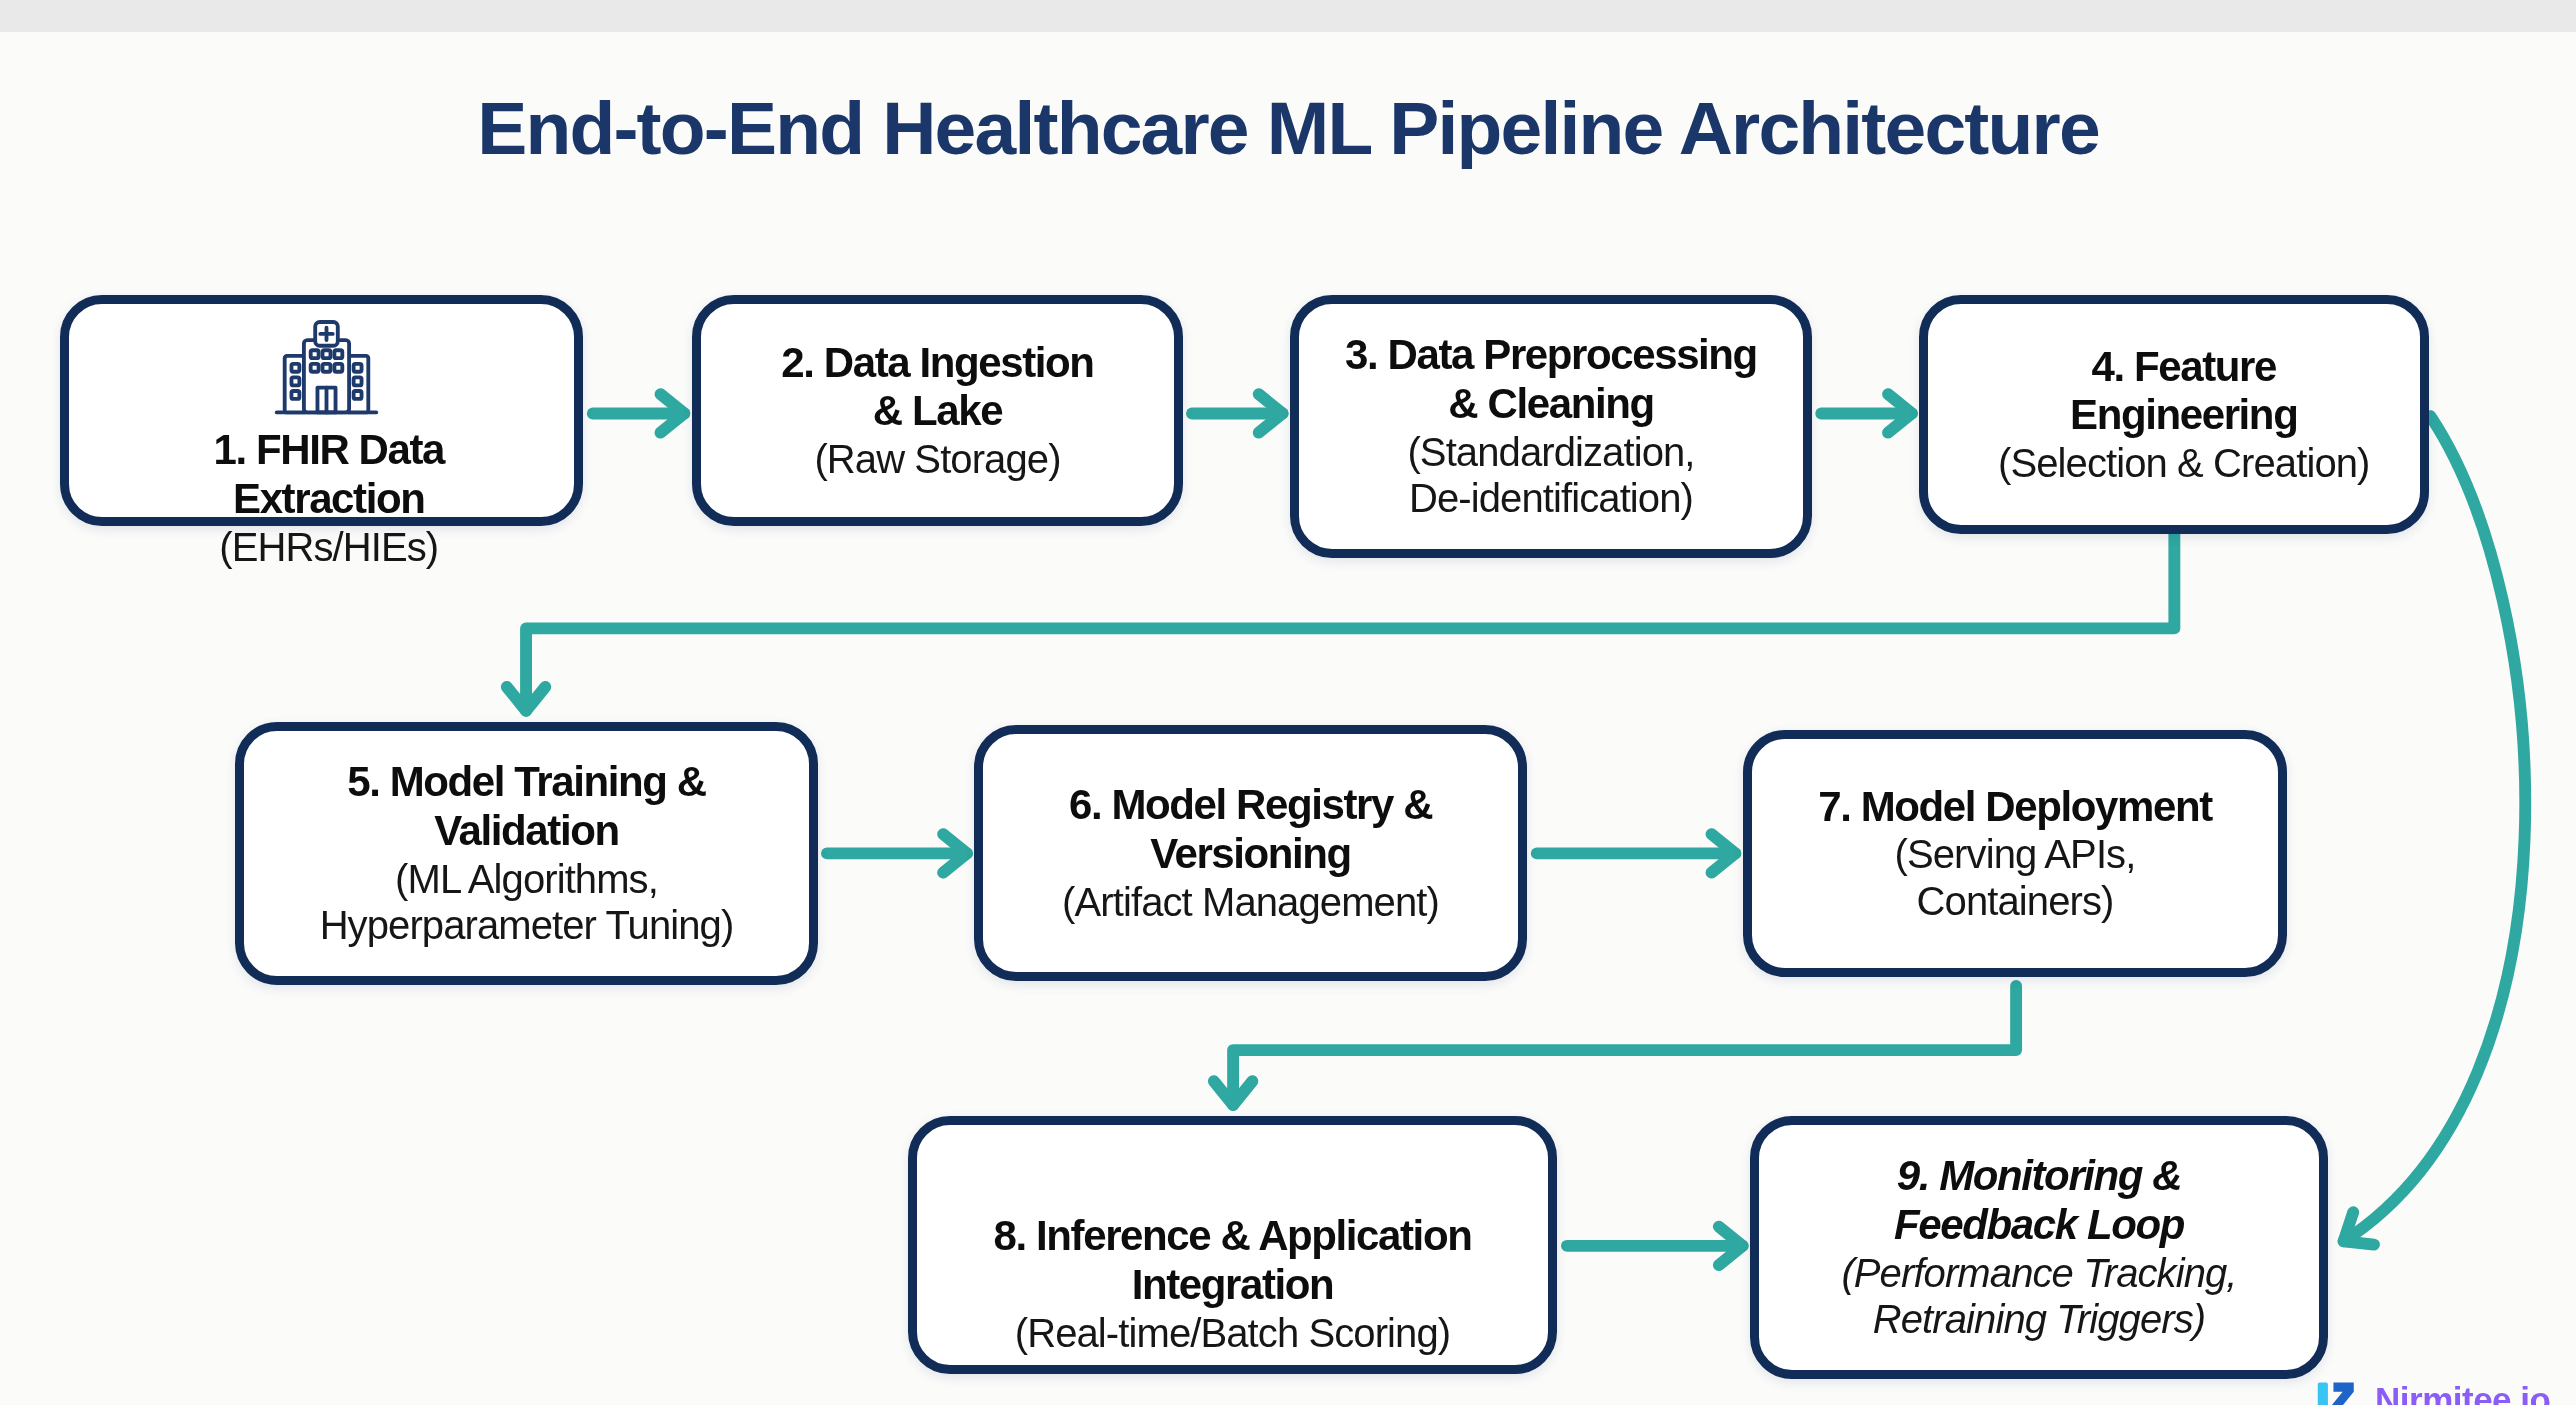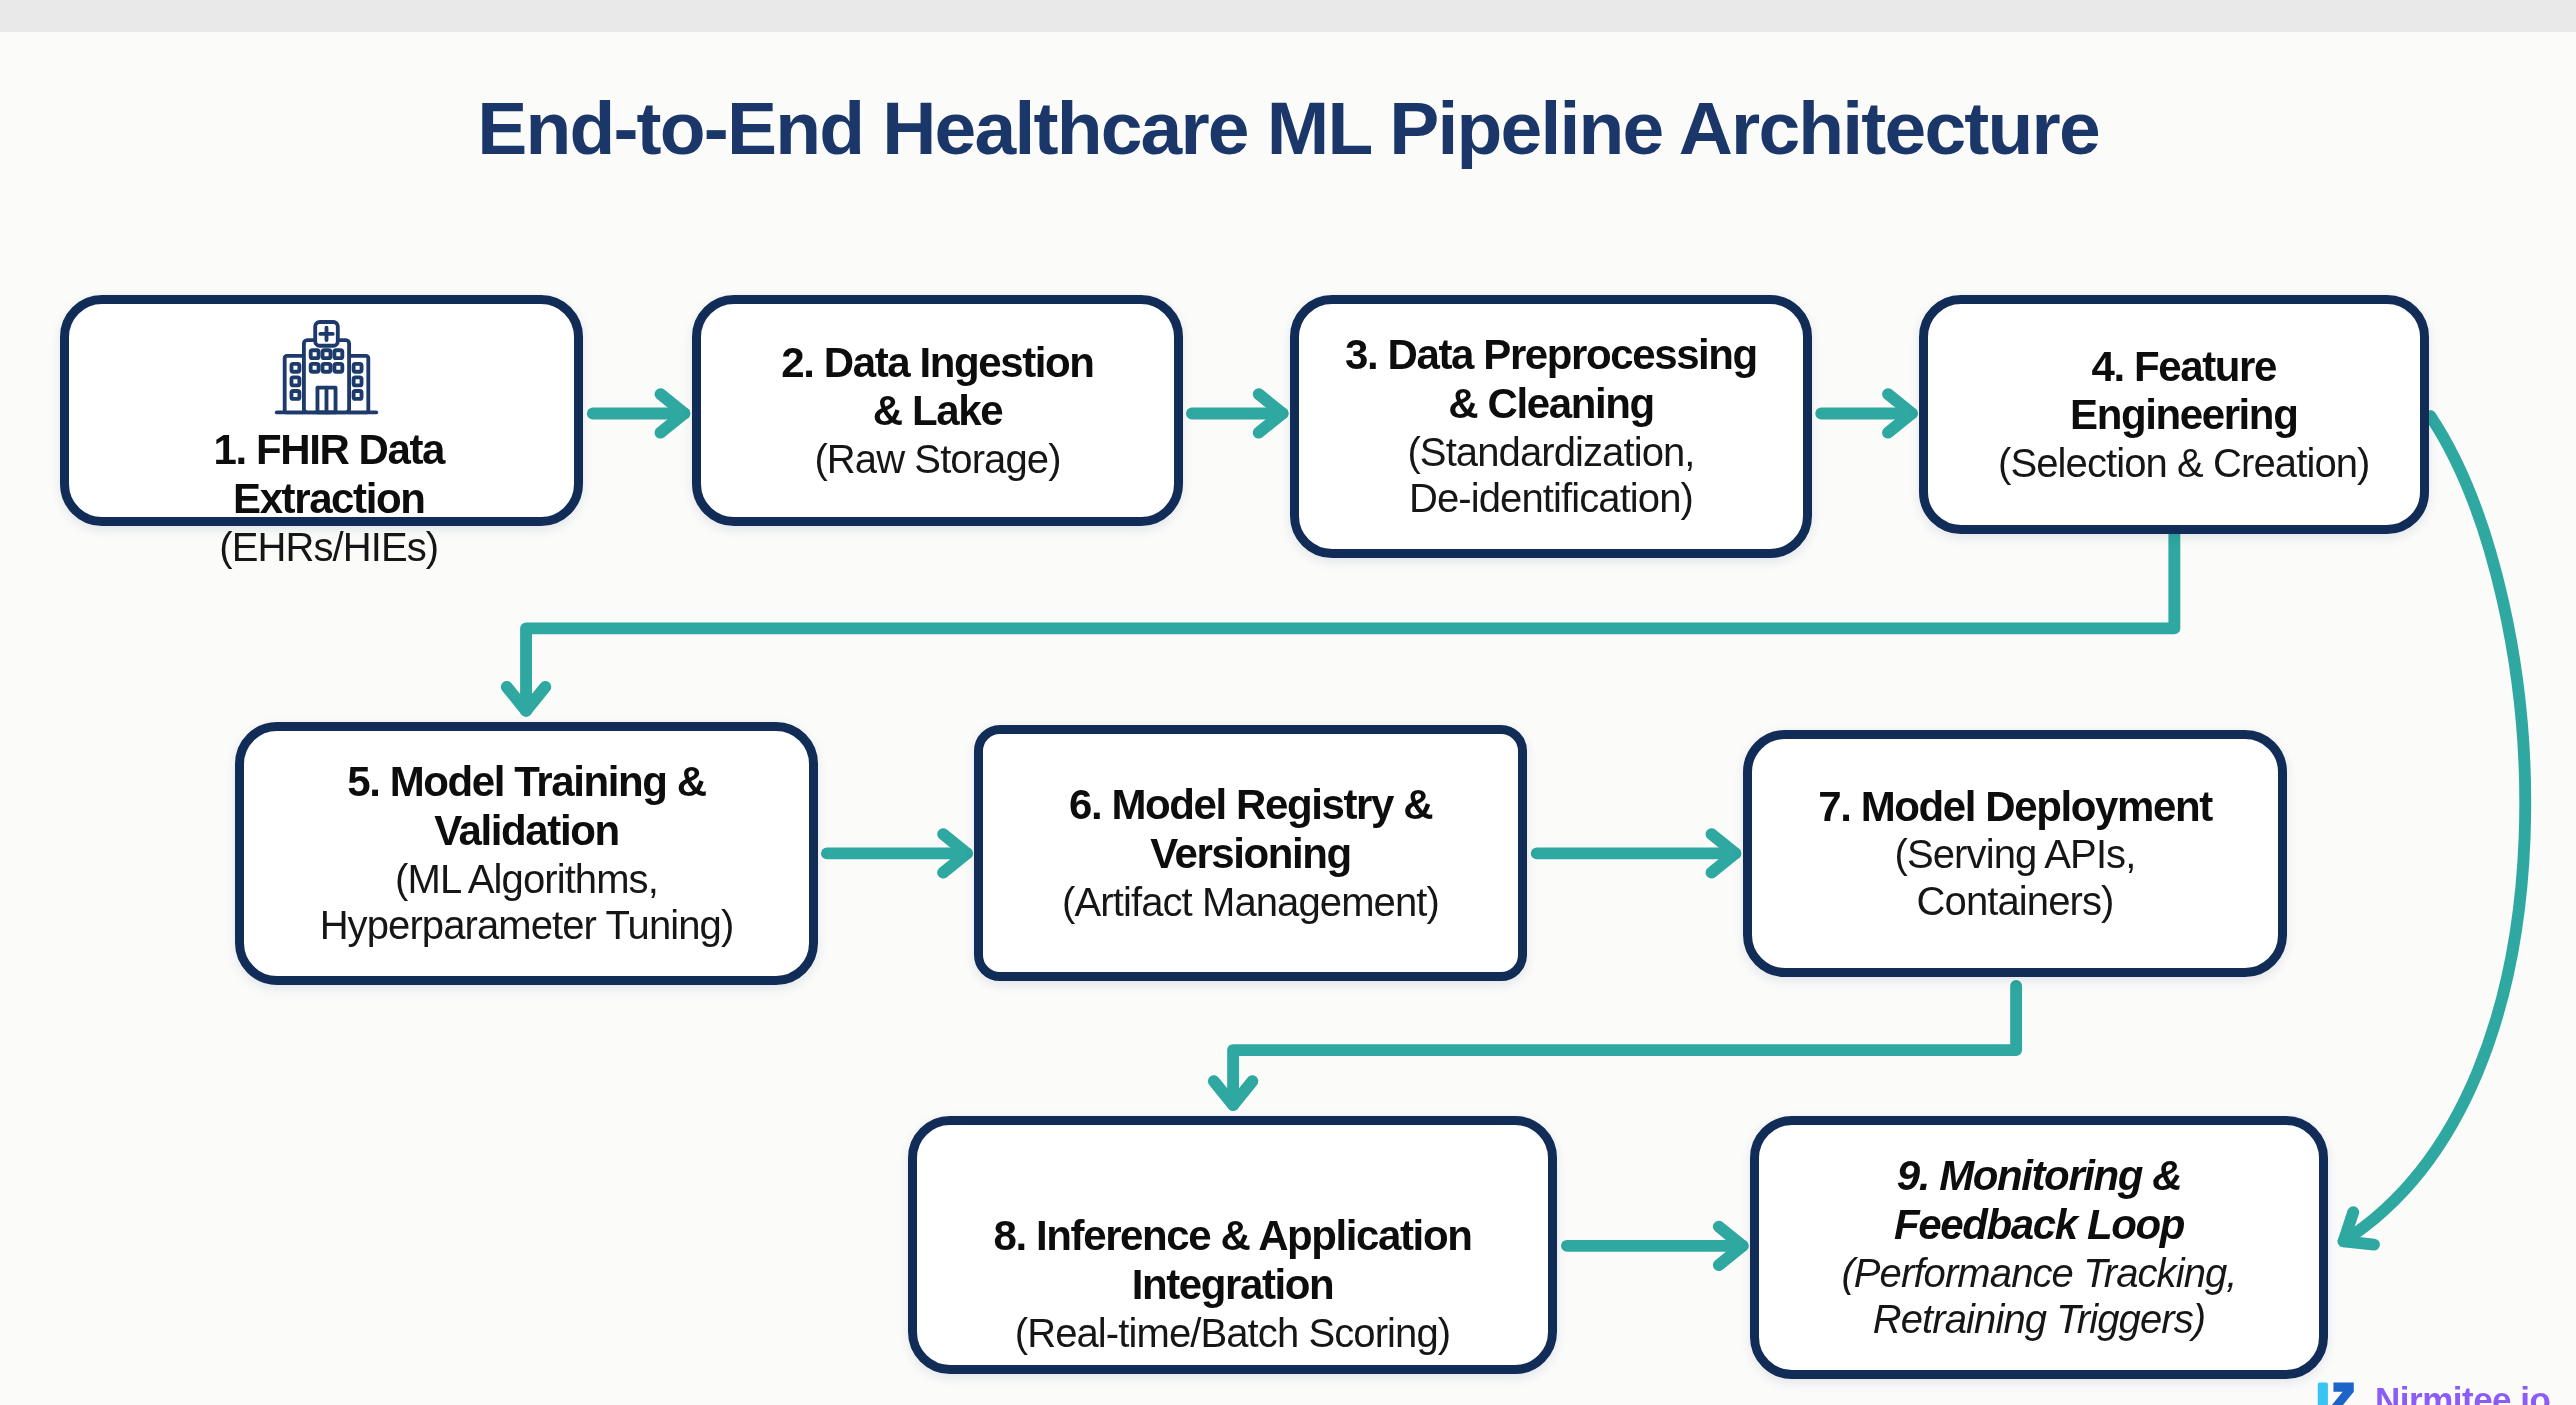--- a/index.html
+++ b/index.html
@@ -30,21 +30,21 @@
   }
   .box-sub {
     font-weight:400; font-size:40px; line-height:1.16;
     color:#161616; letter-spacing:-0.9px; white-space:pre-line;
   }
   .b1 { left:60px;   top:263px;  width:523px; height:231px; }
   .b2 { left:692px;  top:263px;  width:491px; height:231px; }
   .b3 { left:1290px; top:263px;  width:522px; height:263px; }
   .b4 { left:1919px; top:263px;  width:510px; height:239px;padding-left:36px; }
   .b5 { left:235px;  top:690px;  width:583px; height:263px; }
-  .b6 { left:974px; top:693px;  width:553px; height:256px;border-radius:26px; }
+  .b6 { left:974px; top:693px;  width:553px; height:256px; }
   .b7 { left:1743px; top:698px;  width:544px; height:247px; }
   .b8 { left:908px;  top:1084px; width:649px; height:258px;justify-content:flex-end; }
   .b9 { left:1750px; top:1084px; width:578px; height:263px;font-style:italic; }
   .b1 { justify-content:flex-start; padding-left:31px; }
   .b1 .box-text { flex:1; }
   .hospital { flex:0 0 auto; margin-right:5.5px; }
   .brand {
     position:absolute; right:25.6px; bottom:12.8px; z-index:3;
     display:flex; align-items:center; gap:12px;
   }

